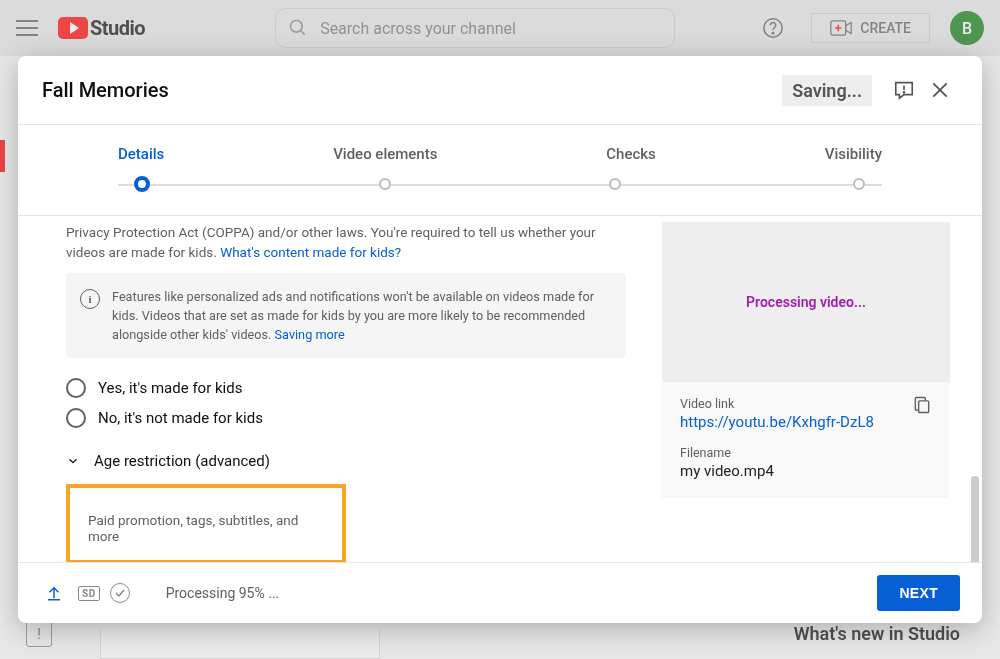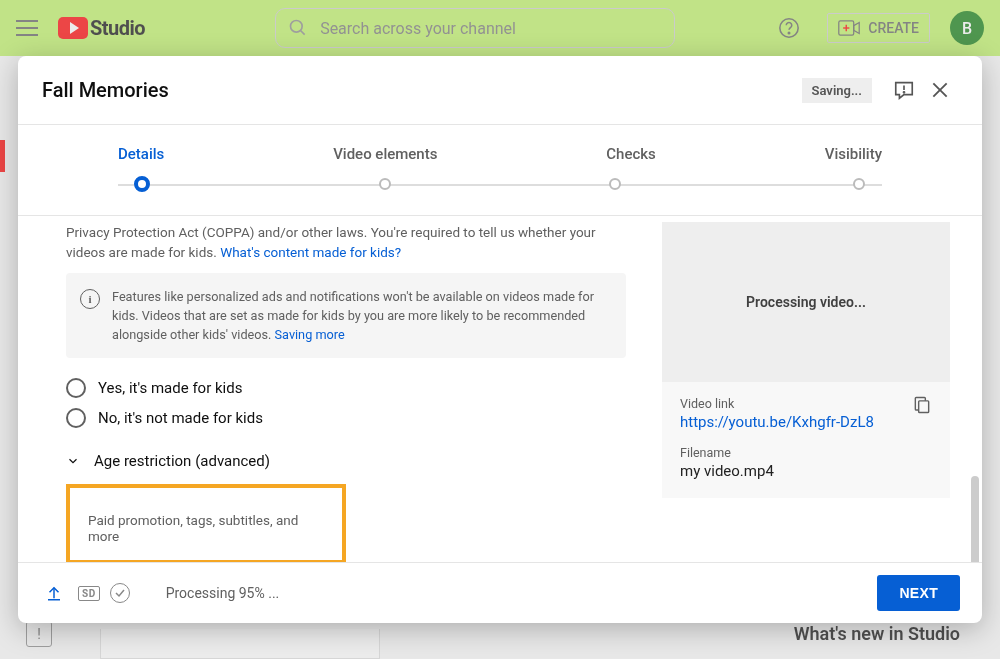--- a/index.html
+++ b/index.html
@@ -14,21 +14,21 @@
   }
   
   .bg-overlay {
     position: absolute; inset: 0;
     background: rgba(200,200,200,0.35);
     z-index: 5;
   }
   .studio-header {
     position: absolute; top:0; left:0; right:0;
     height: 56px;
-    background: #bef264;
+    background: #e5e5e5;
     display: flex; align-items: center;
     padding: 0 16px;
     gap: 20px;
     z-index: 1;
   }
   .hamburger { width:22px; display:flex; flex-direction:column; gap:5px; cursor:pointer;}
   .hamburger span { height:2px; background:#606060; }
   .yt-logo { display:flex; align-items:center; gap:2px; font-weight:700; font-size:20px; letter-spacing:-0.5px;}
   .yt-red { background:#ff0000; width:30px; height:22px; border-radius:5px; display:flex; align-items:center; justify-content:center; }
   .yt-red::before { content:''; border-left:9px solid #fff; border-top:6px solid transparent; border-bottom:6px solid transparent; margin-left:2px;}
@@ -37,21 +37,21 @@
     flex: 0 0 400px;
     height: 40px;
     border: 1px solid #ccc;
     border-radius: 10px;
     display:flex; align-items:center;
     padding: 0 12px; gap:12px;
     color:#757575;
   }
   .spacer { flex:1; }
   .circle-btn { width:36px; height:36px; border-radius:50%; display:flex; align-items:center; justify-content:center; color:#606060;}
-  .create-btn { display:flex; align-items:center; gap:8px; border:1px solid #ccc; padding:6px 10px; font-size:14px; font-weight:500; color:#606060; border-radius:2px; cursor:pointer;}
+  .create-btn { display:flex; align-items:center; gap:8px; border:1px solid #ccc; padding:6px 18px; font-size:14px; font-weight:500; color:#606060; border-radius:2px; cursor:pointer;}
   .avatar { width:34px; height:34px; border-radius:50%; background:#0f7b0f; color:#fff; font-weight:500; display:flex; align-items:center; justify-content:center; }
   .sidebar-red { position:absolute; left:0; top:140px; width:5px; height:32px; background:#ff0000; z-index:2;}
   .whats-new { position:absolute; bottom:15px; right:40px; font-size:18px; font-weight:600; color:#0f0f0f; z-index:2;}
   .bottom-box { position:absolute; left:100px; bottom:0; width:280px; height:30px; border:1px solid #ddd; border-top:none; z-index:2; background:#fff;}
   .corner-alert { position:absolute; left:26px; bottom:12px; width:26px; height:26px; border:1px solid #888; border-radius:3px; display:flex; align-items:center; justify-content:center; font-size:14px; color:#606060; z-index:2;}
 
   
   .modal {
     position:absolute;
     top:56px; left:18px; right:18px; bottom:36px;
@@ -61,21 +61,21 @@
     z-index:10;
     display:flex; flex-direction:column;
     overflow:hidden;
   }
   .modal-header {
     display:flex; align-items:center;
     padding: 16px 24px;
     border-bottom:1px solid #e5e5e5;
   }
   .modal-title { font-size:20px; font-weight:500; flex:1; }
-  .saving-badge { background:#eee; color:#555; font-size:13px; font-weight:600; padding:5px 10px; margin-right:14px;}
+  .saving-badge { background:#eee; color:#555; font-size:18px; font-weight:600; padding:5px 10px; margin-right:14px;}
   .header-icon { width:36px; height:36px; display:flex; align-items:center; justify-content:center; color:#555; cursor:pointer;}
 
   
   .stepper { padding: 20px 100px 24px; border-bottom:1px solid #e5e5e5; }
   .stepper-row { display:flex; justify-content:space-between; }
   .step-label { font-size:15px; font-weight:500; color:#606060; }
   .step-label.active { color:#065fd4; }
   .step-line { position:relative; margin-top:14px; height:14px; }
   .line { position:absolute; top:50%; left:0; right:0; height:2px; background:#ddd; }
   .step-dot { position:absolute; top:50%; width:12px; height:12px; background:#fff; border:2px solid #bbb; border-radius:50%; transform:translate(-50%,-50%);}
@@ -94,21 +94,21 @@
   .radio-label { font-size:15px; }
   .age-row { display:flex; align-items:center; gap:14px; margin-top:24px; cursor:pointer;}
   .chev { width:14px; height:14px; display:inline-block; }
   .chev svg { width:100%; height:100%; }
   .showmore-box { border:4px solid #f5a623; margin-top:14px; padding:14px 18px 16px; width: 280px;}
   .showmore-link { color:#065fd4; font-weight:600; font-size:14px; letter-spacing:0.2px; cursor:pointer;}
   .showmore-desc { font-size:13.5px; color:#606060; margin-top:10px;}
 
   
   .body-right { width:320px; padding: 6px 32px 16px 0; }
-  .preview { background:#eee; height:160px; display:flex; align-items:center; justify-content:center; font-size:14px; font-weight:600; color:#404040;}
+  .preview { background:#eee; height:160px; display:flex; align-items:center; justify-content:center; font-size:14px; font-weight:600; color:#a21caf;}
   .info-panel { background:#f8f8f8; padding:14px 18px 18px; }
   .info-label { font-size:12.5px; color:#606060; margin-bottom:2px;}
   .video-link { color:#065fd4; font-size:15px; margin-bottom:14px; display:block; word-break:break-all;}
   .filename { font-size:15px; color:#222;}
   .copy-icon { float:right; color:#606060; margin-top:-2px; cursor:pointer;}
   .scrollbar-fake { position:absolute; right:3px; top:260px; width:8px; height:110px; background:#ccc; border-radius:4px;}
 
   
   .modal-footer { display:flex; align-items:center; padding:12px 22px; border-top:1px solid #e5e5e5; gap:10px;}
   .footer-icon { width:28px; height:28px; display:flex; align-items:center; justify-content:center; color:#065fd4;}

